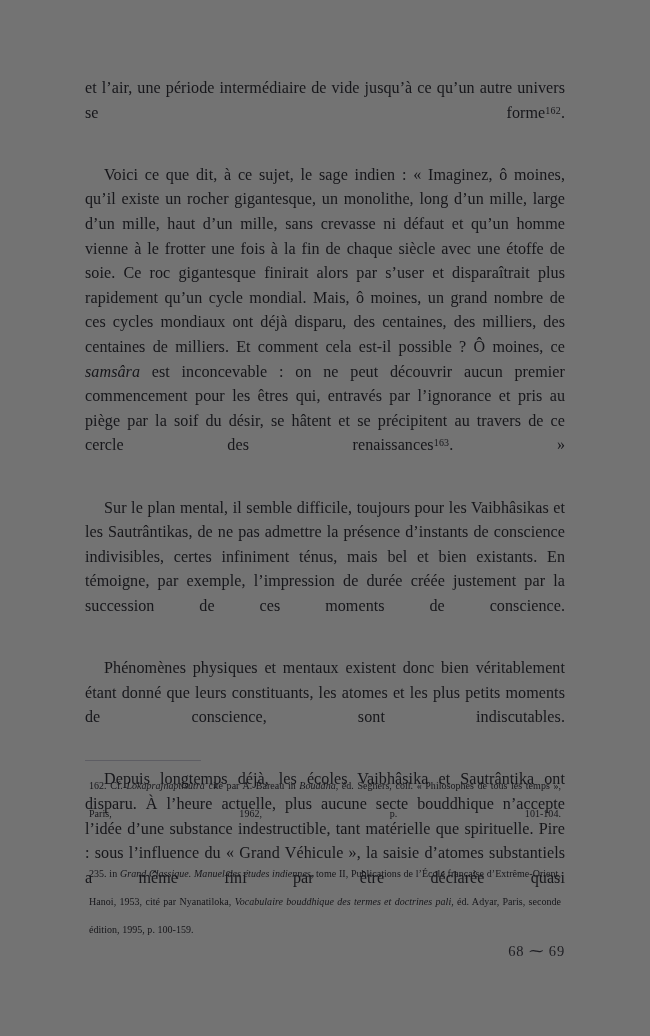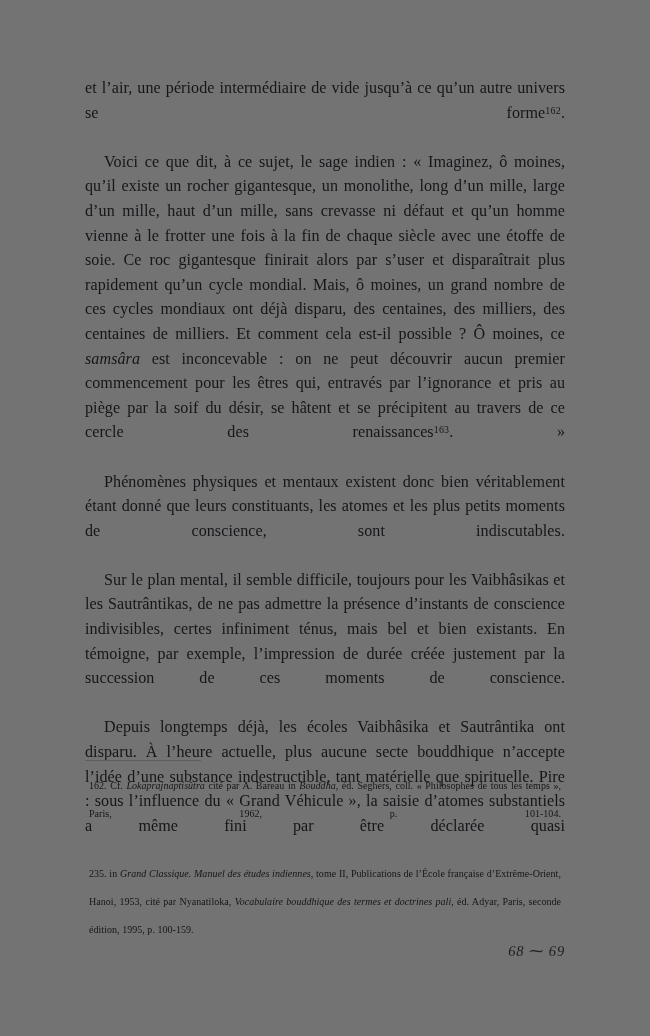--- a/index.html
+++ b/index.html
@@ -32,20 +32,21 @@
     font-size: 16.1px;
     line-height: 24.6px;
     text-align: justify;
     text-justify: inter-word;
     hyphens: manual;
     word-spacing: 0.01em;
     letter-spacing: 0.004em;
   }
   p.para.indent {
     text-indent: 19px;
+    margin-top: 13px;
   }
   
   p.para::after {
     content: "";
     display: inline-block;
     width: 100%;
   }
 
   .it { font-style: italic; }
 
@@ -89,39 +90,38 @@
   }
 
   
   .folio {
     position: absolute;
     left: 0;
     top: 943px;
     width: 565px;
     text-align: right;
     font-size: 14.5px;
-    font-style: italic;
     letter-spacing: 0.06em;
     color: #1d1d22;
   }
 </style>
 </head>
 <body>
 
 <div class="page">
 
   <div class="textblock">
 
     <p class="para"><span>et l’air, une période intermédiaire de vide jusqu’à ce qu’un autre univers se forme</span><sup class="fnref">162</sup><span>.</span></p>
 
     <p class="para indent"><span>Voici ce que dit, à ce sujet, le sage indien : « Imaginez, ô moines, qu’il existe un rocher gigantesque, un monolithe, long d’un mille, large d’un mille, haut d’un mille, sans crevasse ni défaut et qu’un homme vienne à le frotter une fois à la fin de chaque siècle avec une étoffe de soie. Ce roc gigantesque finirait alors par s’user et disparaîtrait plus rapidement qu’un cycle mondial. Mais, ô moines, un grand nombre de ces cycles mondiaux ont déjà disparu, des centaines, des milliers, des centaines de milliers. Et comment cela est-il possible ? Ô moines, ce </span><span class="it">samsâra</span><span> est inconcevable : on ne peut découvrir aucun premier commencement pour les êtres qui, entravés par l’ignorance et pris au piège par la soif du désir, se hâtent et se précipitent au travers de ce cercle des renaissances</span><sup class="fnref">163</sup><span>. »</span></p>
 
+    <p class="para indent">Sur le plan mental, il semble difficile, toujours pour les Vaibhâsikas et les Sautrântikas, de ne pas admettre la présence d’instants de conscience indivisibles, certes infiniment ténus, mais bel et bien existants. En témoigne, par exemple, l’impression de durée créée justement par la succession de ces moments de conscience.</p>
+
     <p class="para indent">Phénomènes physiques et mentaux existent donc bien véritablement étant donné que leurs constituants, les atomes et les plus petits moments de conscience, sont indiscutables.</p>
-
-    <p class="para indent">Sur le plan mental, il semble difficile, toujours pour les Vaibhâsikas et les Sautrântikas, de ne pas admettre la présence d’instants de conscience indivisibles, certes infiniment ténus, mais bel et bien existants. En témoigne, par exemple, l’impression de durée créée justement par la succession de ces moments de conscience.</p>
 
     <p class="para indent">Depuis longtemps déjà, les écoles Vaibhâsika et Sautrântika ont disparu. À l’heure actuelle, plus aucune secte bouddhique n’accepte l’idée d’une substance indestructible, tant matérielle que spirituelle. Pire : sous l’influence du « Grand Véhicule », la saisie d’atomes substantiels a même fini par être déclarée quasi</p>
 
   </div>
 
   <div class="footnotes">
 
     <div class="fn-rule"></div>
 
     <p class="footnote"><span>162.</span><span> Cf. </span><span class="it">Lokaprajnaptisûtra</span><span> cité par A. Bareau in </span><span class="it">Bouddha</span><span>, éd. Seghers, coll. « Philosophes de tous les temps », Paris, 1962, p. 101-104.</span></p>

